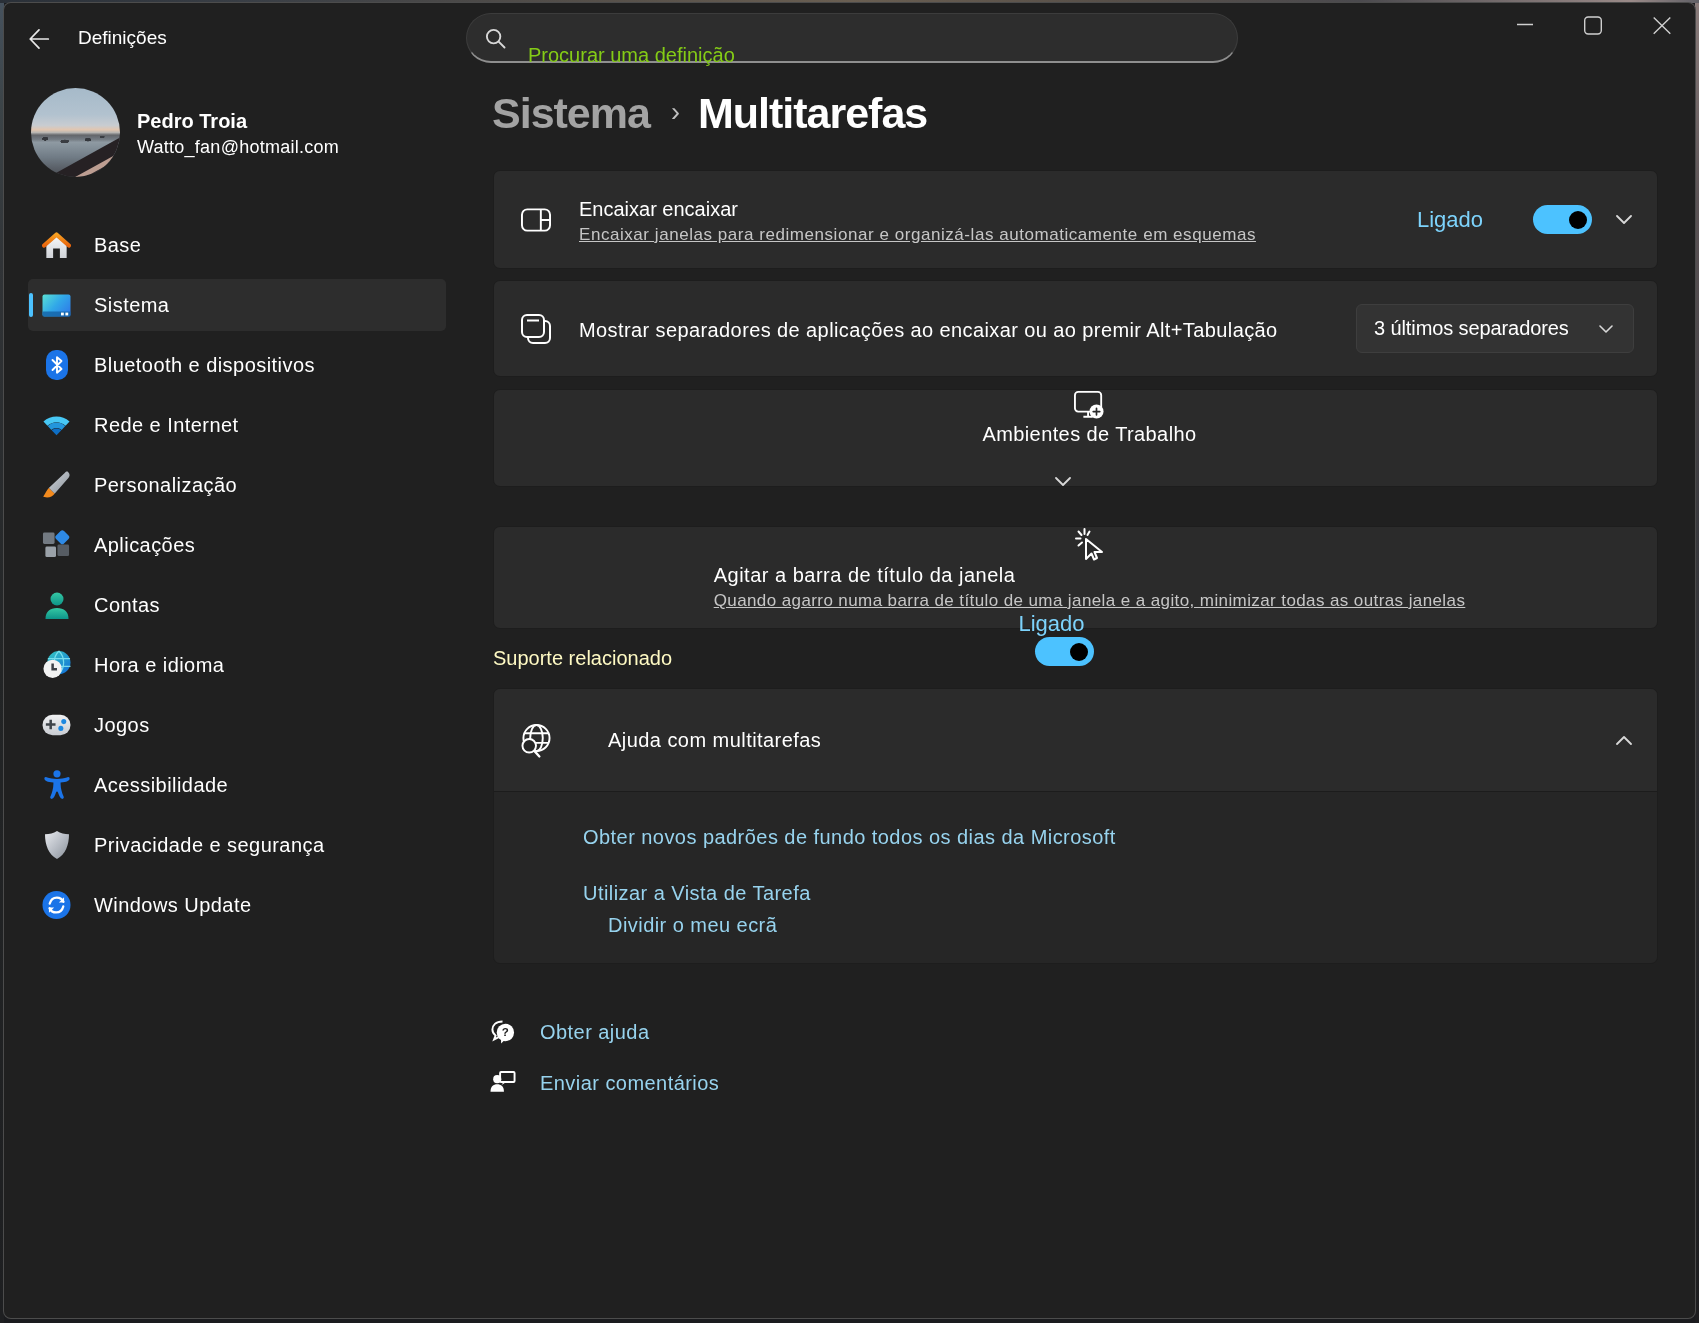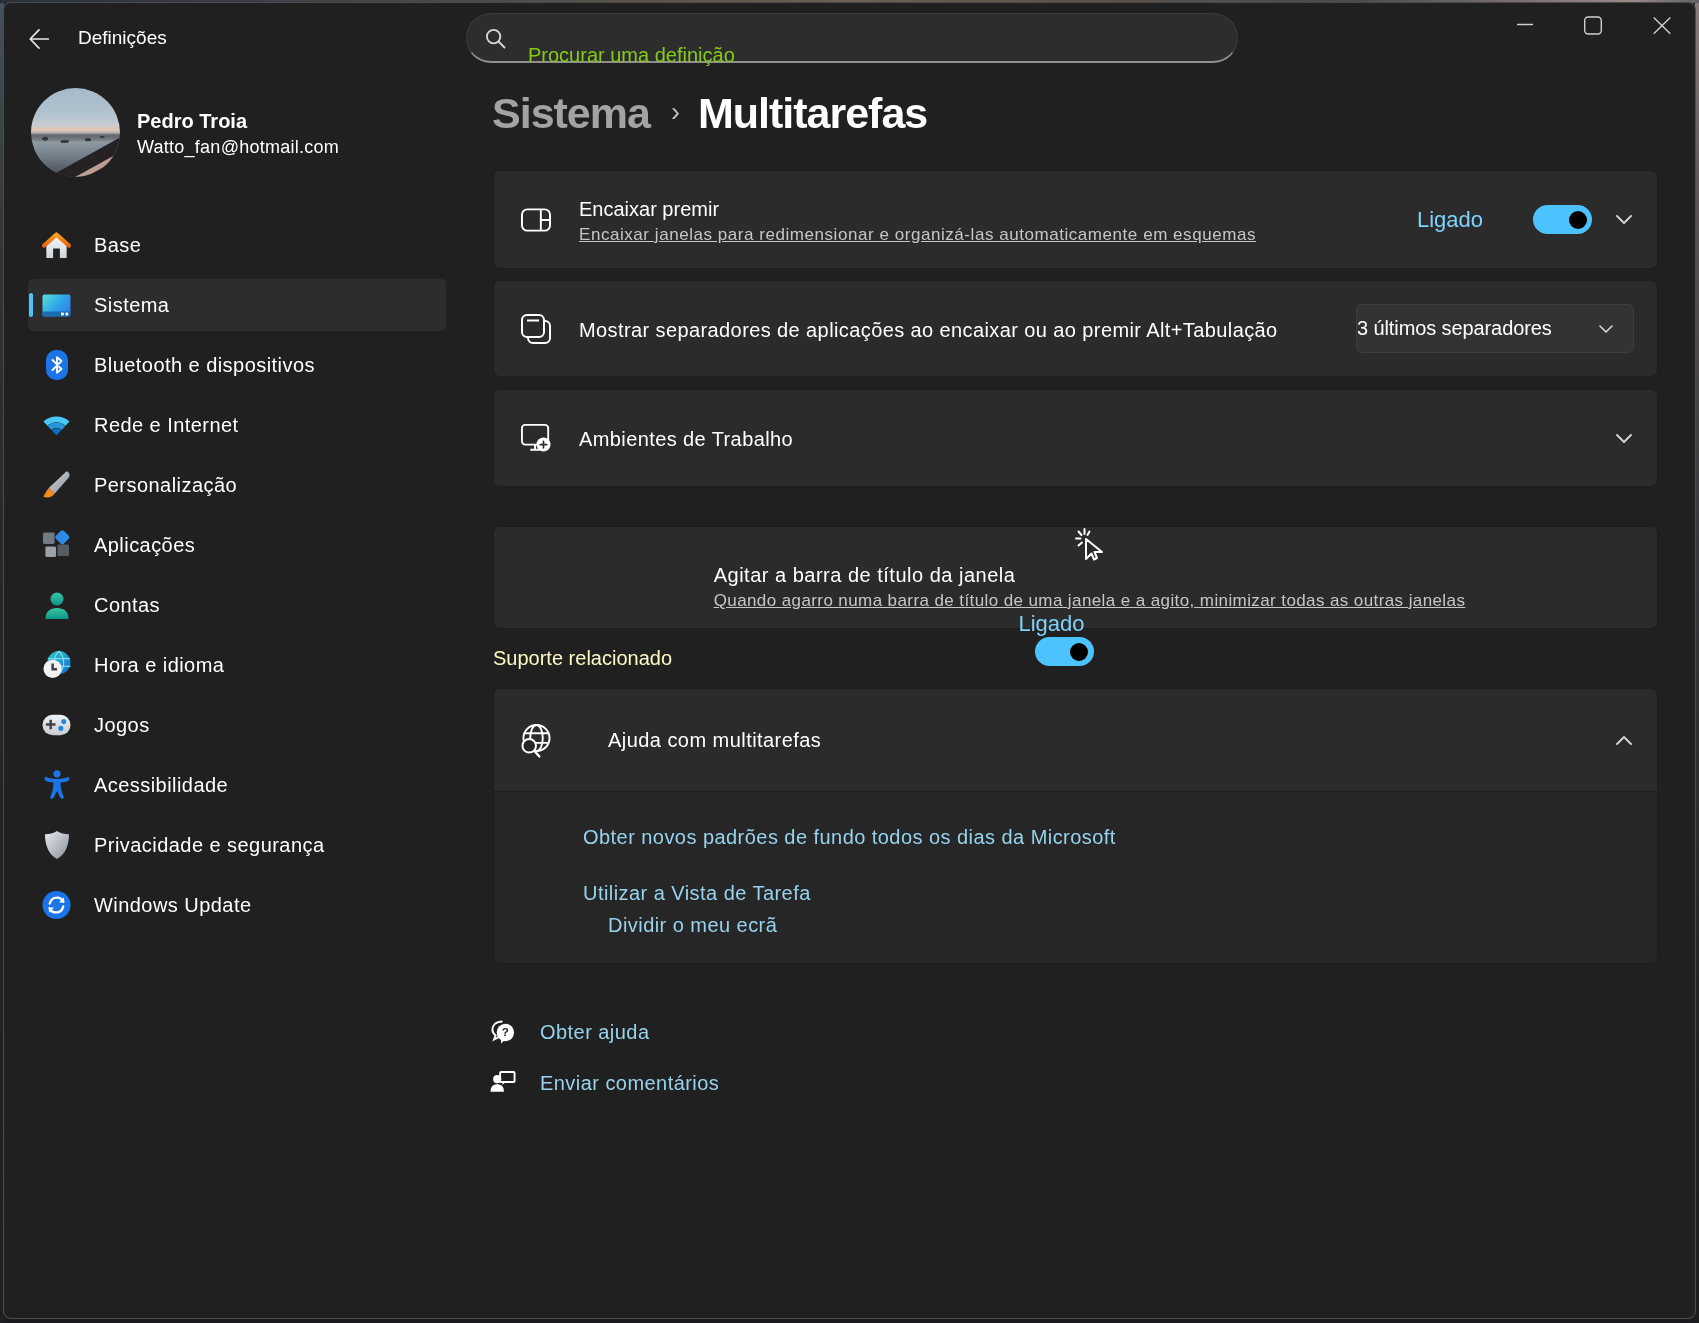--- a/index.html
+++ b/index.html
@@ -76,21 +76,21 @@
 .card .t2 { font-size:17px; color:#c6c6c6; margin-top:4px; letter-spacing:0.55px;text-decoration:underline; }
 .onoff { font-size:22px; color:#7dd3fc; margin-right:50px; }
 .toggle { width:59px; height:29px; border-radius:15px; background:#4cc2ff; position:relative; flex:none; }
 .toggle .knob { position:absolute; right:5.5px; top:5.5px; width:18px; height:18px; border-radius:50%; background:#000; }
 .chev { flex:none; }
 
 .drop {
   width:278px; height:49px; background:#333333; border:1px solid #3e3e3e; border-radius:6px;
   display:flex; align-items:center; flex:none; margin-right:23px;
 }
-.drop .dtx { font-size:20px; color:#fff; flex:1; letter-spacing:-0.1px; }
+.drop .dtx { font-size:20px; color:#fff; margin-left:17px; flex:1; letter-spacing:-0.1px; }
 .drop svg { margin-right:20px; }
 
 .sect { left:493px; top:647px; font-size:20px; font-weight:normal; color:#fef9c3; }
 
 .helpcard { left:493px; top:688px; width:1165px; height:276px; background:#262626; border:1px solid #1d1d1d; border-radius:7px; overflow:hidden; }
 .helphdr { position:absolute; left:0; top:0; width:100%; height:103px; background:#2b2b2b; border-bottom:1px solid #1c1c1c; display:flex; align-items:center;gap:28px; }
 .links a { position:absolute; left:89px; white-space:nowrap; font-size:20px; color:#97d3ee; text-decoration:none; line-height:24px; letter-spacing:0.45px;}
 .blink { display:flex; align-items:center; color:#97d3ee; font-size:20px; letter-spacing:0.45px; }
 .blink .ic { width:26px; display:flex; justify-content:center; margin-right:24px; }
 </style>
@@ -260,21 +260,21 @@
 <div class="abs crumb"><span class="dim">Sistema</span><span class="sep">›</span>Multitarefas</div>
 
 <div class="abs card" style="top:170px; height:99px;">
   <span class="ic">
     <svg width="31" height="24" viewBox="0 0 31 24">
         <rect x="1" y="1" width="29" height="22" rx="5.5" fill="none" stroke="#fff" stroke-width="2"></rect>
         <path d="M20.5 1 L20.5 23 M20.5 12 L30 12" stroke="#fff" stroke-width="2"></path>
       </svg>
   </span>
   <span class="tx">
-    <div class="t1">Encaixar premir</div>
+    <div class="t1">Encaixar encaixar</div>
     <div class="t2">Encaixar janelas para redimensionar e organizá-las automaticamente em esquemas</div>
   </span>
   <span class="onoff">Ligado</span>
   <span class="toggle">
       <span class="knob"></span>
     </span>
   <svg class="chev" style="margin:0 25px 0 24px;" width="16" height="9" viewBox="0 0 16 9">
       <path d="M1 1 L8 8 L15 1" fill="none" stroke="#d8d8d8" stroke-width="1.8" stroke-linecap="round" stroke-linejoin="round"></path>
     </svg>
 </div>
@@ -291,21 +291,21 @@
     <div class="t1" style="letter-spacing:0.4px;">Mostrar separadores de aplicações ao encaixar ou ao premir Alt+Tabulação</div>
   </span>
   <span class="drop">
       <span class="dtx">3 últimos separadores</span>
       <svg width="14" height="8" viewBox="0 0 14 8">
         <path d="M1 1 L7 7 L13 1" fill="none" stroke="#d8d8d8" stroke-width="1.6" stroke-linecap="round" stroke-linejoin="round"></path>
       </svg>
     </span>
 </div>
 
-<div class="abs card" style="top:389px; height:98px;">
+<div class="abs card" style="top:389px; height:98px;flex-direction:column;">
   <span class="ic">
     <svg width="32" height="30" viewBox="0 0 32 30">
         <rect x="1" y="1" width="28" height="21" rx="3.5" fill="none" stroke="#fff" stroke-width="2"></rect>
         <path d="M10 27.5 L20 27.5 M15 22 L15 27" stroke="#fff" stroke-width="2"></path>
         <circle cx="24" cy="22" r="7.5" fill="#fff"></circle>
         <path d="M24 18.5 L24 25.5 M20.5 22 L27.5 22" stroke="#2b2b2b" stroke-width="1.8" stroke-linecap="round"></path>
       </svg>
   </span>
   <span class="tx">
     <div class="t1" style="letter-spacing:0.4px;">Ambientes de Trabalho</div>

